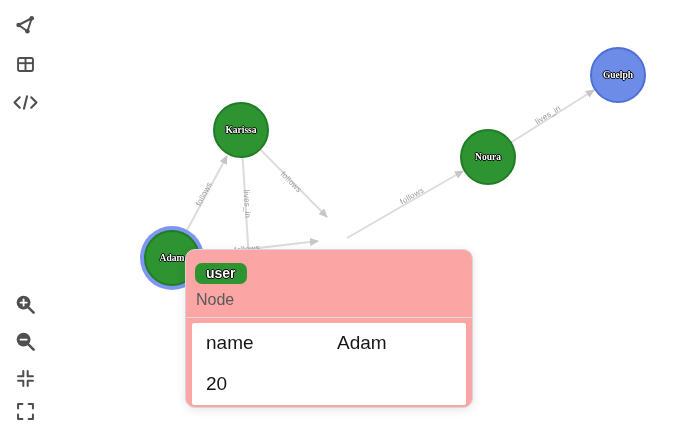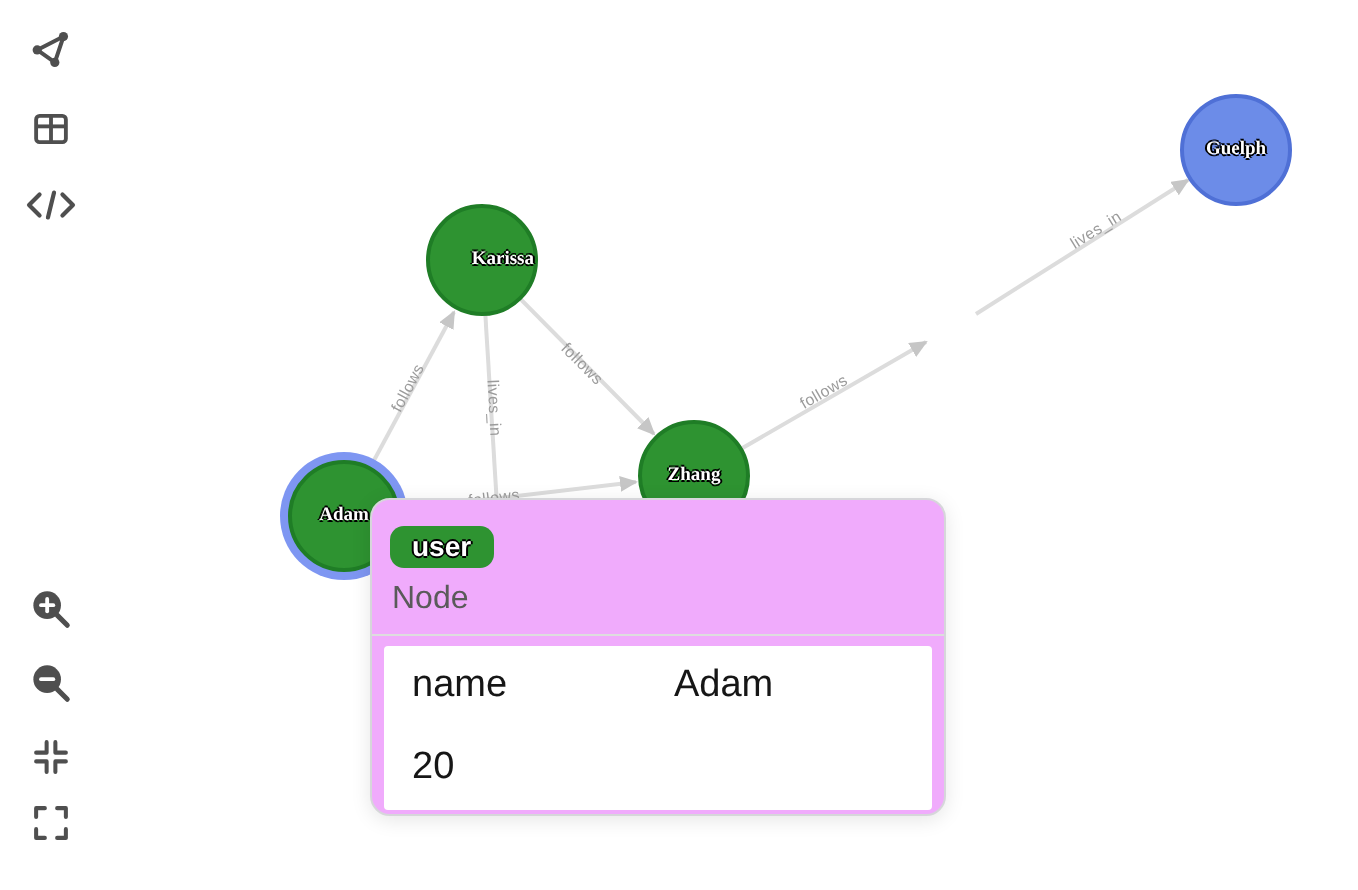--- a/index.html
+++ b/index.html
@@ -18,21 +18,21 @@
               transform:translate(-50%,-50%);letter-spacing:.2px;}
   #nodes{position:absolute;left:0;top:0;width:100%;height:100%;z-index:2;}
   .node{position:absolute;width:56px;height:56px;border-radius:50%;box-sizing:border-box;
         border:2px solid;display:flex;align-items:center;justify-content:center;cursor:pointer;font-family:Liberation Serif, serif;}
   .node span{color:#fff;font-weight:bold;font-size:9.5px;
         text-shadow:0 1px 0 #000,0 -1px 0 #000,1px 0 0 #000,-1px 0 0 #000;}
   .node.selected{box-shadow:0 0 0 4px #7e96f2;}
 
   
   #tooltip{position:absolute;left:185px;top:249px;width:288px;height:159px;z-index:4;
-           background:#f0abfc;border:1px solid #d6d6da;border-radius:10px;
+           background:#fca5a5;border:1px solid #d6d6da;border-radius:10px;
            box-shadow:0 2px 10px rgba(0,0,0,.10);box-sizing:border-box;}
   #tooltip .badge{display:inline-block;margin:13px 0 0 9px;background:#2e9331;color:#fff;
            font-weight:bold;font-size:14px;padding:2px 11px 3px;border-radius:7px;
            text-shadow:0 1px 0 #000,0 -1px 0 #000,1px 0 0 #000,-1px 0 0 #000;}
   #tooltip .type{font-size:16px;color:#5a5a5a;margin:7px 0 8px 10px;}
   #tooltip .divider{border-top:1px solid #ddddde;width:100%;}
   #tooltip .table{margin:5px 6px 6px;background:#ffffff;border-radius:2px;}
   #tooltip .row{display:flex;padding:9px 14px 10px;font-size:19px;color:#161616;}
   #tooltip .row .k{width:131px;}
 </style>
@@ -111,28 +111,28 @@
     </svg>
   <div id="edge-labels">
       <span class="edge-label" style="left: 204px; top: 194px; transform: translate(-50%, -50%) rotate(-62deg);">follows</span>
       <span class="edge-label" style="left: 247px; top: 204px; transform: translate(-50%, -50%) rotate(87deg);">lives_in</span>
       <span class="edge-label" style="left: 291px; top: 182px; transform: translate(-50%, -50%) rotate(45deg);">follows</span>
       <span class="edge-label" style="left: 247px; top: 249px; transform: translate(-50%, -50%) rotate(-7deg);">follows</span>
       <span class="edge-label" style="left: 412px; top: 196px; transform: translate(-50%, -50%) rotate(-30deg);">follows</span>
       <span class="edge-label" style="left: 548px; top: 115px; transform: translate(-50%, -50%) rotate(-32deg);">lives_in</span>
     </div>
   <div id="nodes">
-      <div class="node" style="left: 213px; top: 102px; background: rgb(46, 147, 49); border-color: rgb(31, 125, 38); justify-content: flex-end;">
+      <div class="node" style="left: 213px; top: 102px; background: rgb(46, 147, 49); border-color: rgb(31, 125, 38);">
         <span>Karissa</span>
       </div>
       <div class="node selected" style="left: 144px; top: 230px; background: rgb(46, 147, 49); border-color: rgb(31, 125, 38);">
         <span>Adam</span>
       </div>
-      <div class="node" style="left: 319px; top: 210px; background: rgb(46, 147, 49); border-color: rgb(31, 125, 38);">
-        <span>Zhang</span>
+      <div class="node" style="left: 460px; top: 129px; background: rgb(46, 147, 49); border-color: rgb(31, 125, 38);">
+        <span>Noura</span>
       </div>
       <div class="node" style="left: 590px; top: 47px; background: rgb(108, 140, 232); border-color: rgb(79, 112, 214);">
         <span>Guelph</span>
       </div>
     </div>
 
   <div id="tooltip">
     <span class="badge">user</span>
     <div class="type">Node</div>
     <div class="divider"></div>

